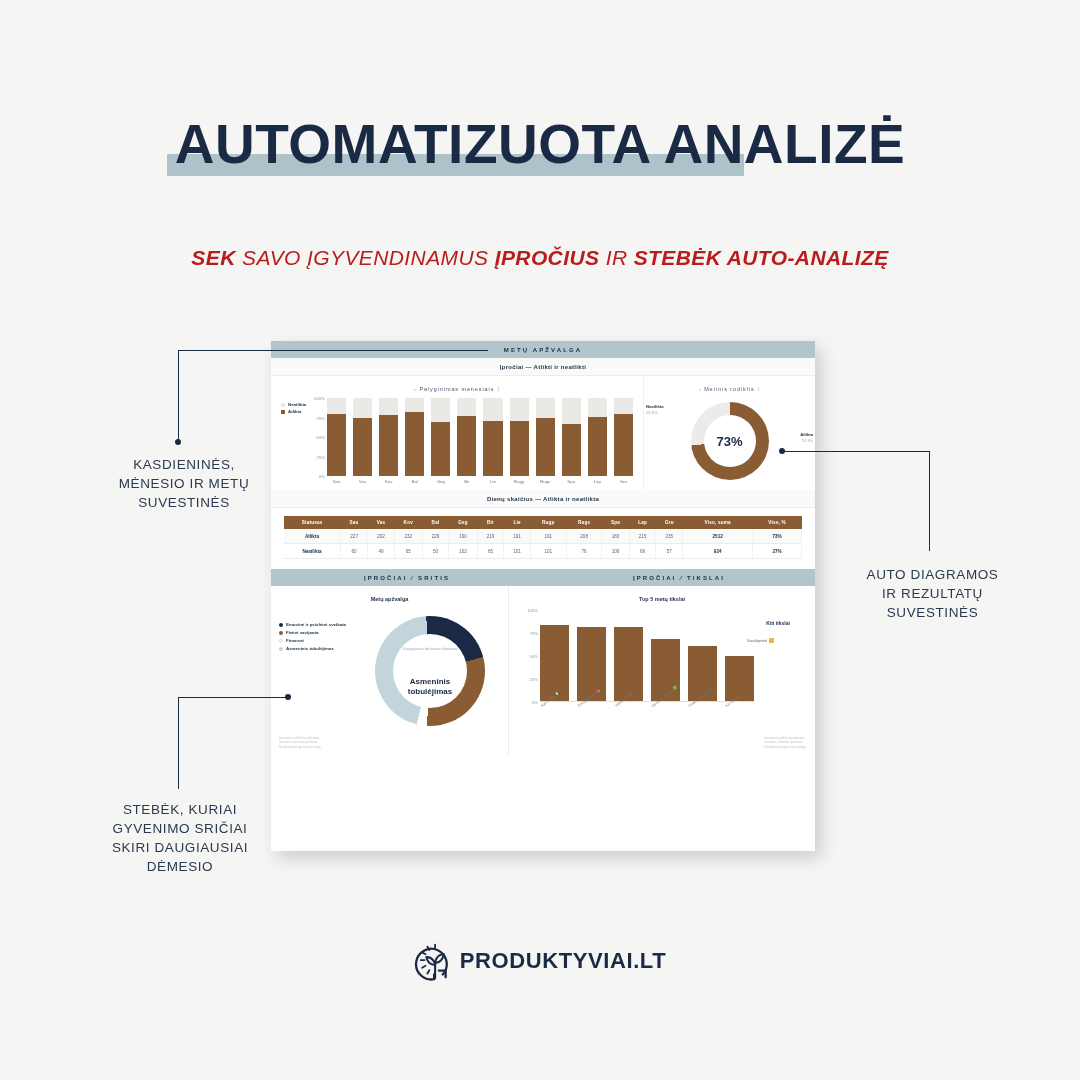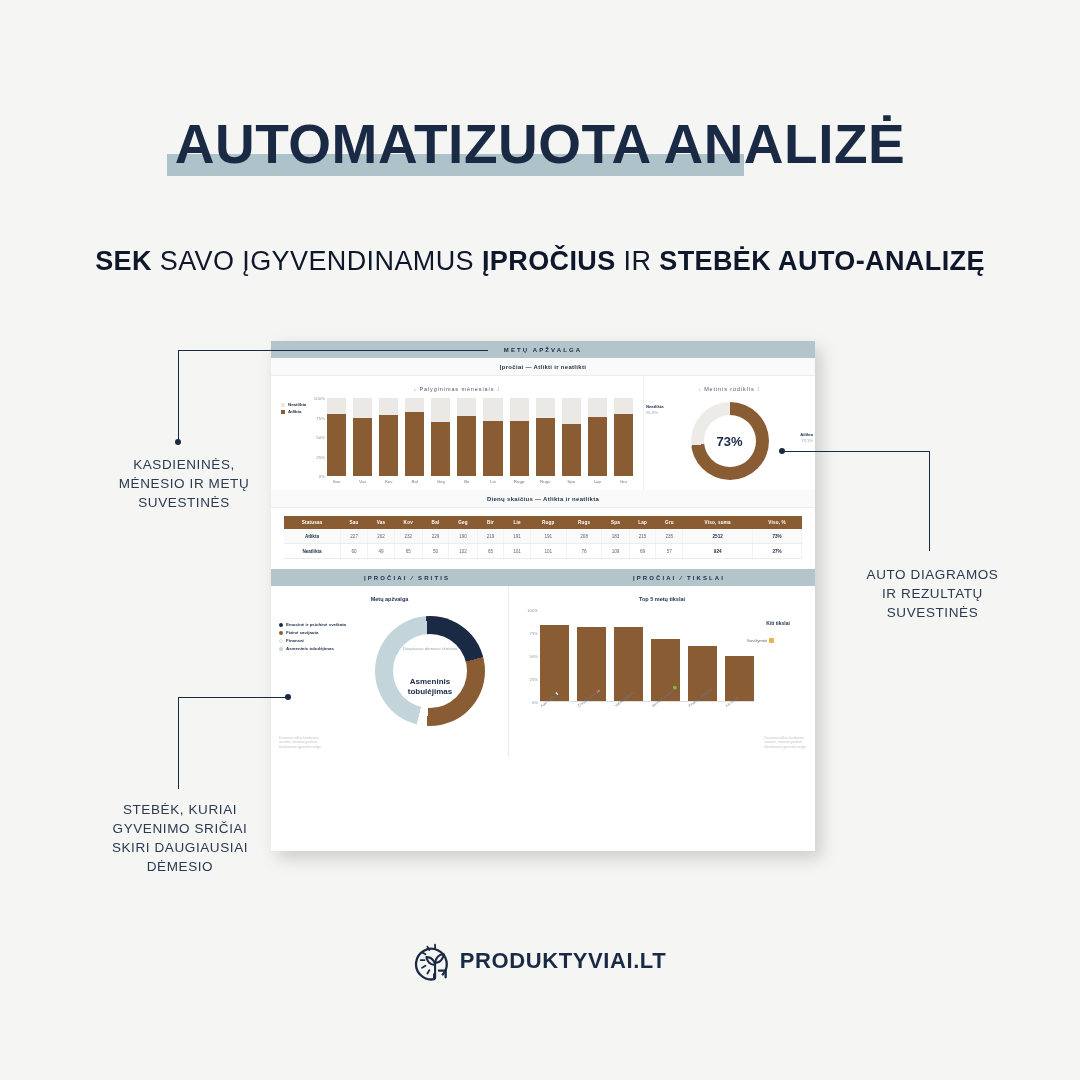--- a/index.html
+++ b/index.html
@@ -18,21 +18,21 @@
   .title-highlight {
     position: absolute; left: -8px; top: 42px; width: 577px; height: 22px;
     background: #aec2c9; z-index: 0;
   }
   .page-title {
     position: relative; z-index: 1;
     font-size: 55px; font-weight: bold; letter-spacing: 0.5px;
     color: #1b2a44; line-height: 64px; white-space: nowrap;
   }
   .subtitle-wrap { position: absolute; left: 0; top: 246px; width: 1080px; text-align: center; }
-  .subtitle { font-size: 27px; letter-spacing: 0.4px; color: #0f172a; white-space: nowrap; }
+  .subtitle { font-size: 21px; letter-spacing: 0.4px; color: #b91c1c; white-space: nowrap; font-style: italic; }
   .subtitle b { font-weight: bold; }
   .subtitle span.light { font-weight: normal; }
 
   
   .dashboard {
     position: absolute; left: 271px; top: 341px; width: 544px; height: 510px;
     background: #ffffff; box-shadow: 6px 7px 16px rgba(0,0,0,0.17);
   }
   .band {
     background: #b3c5cb; height: 17px; display: flex; align-items: center; justify-content: center;

